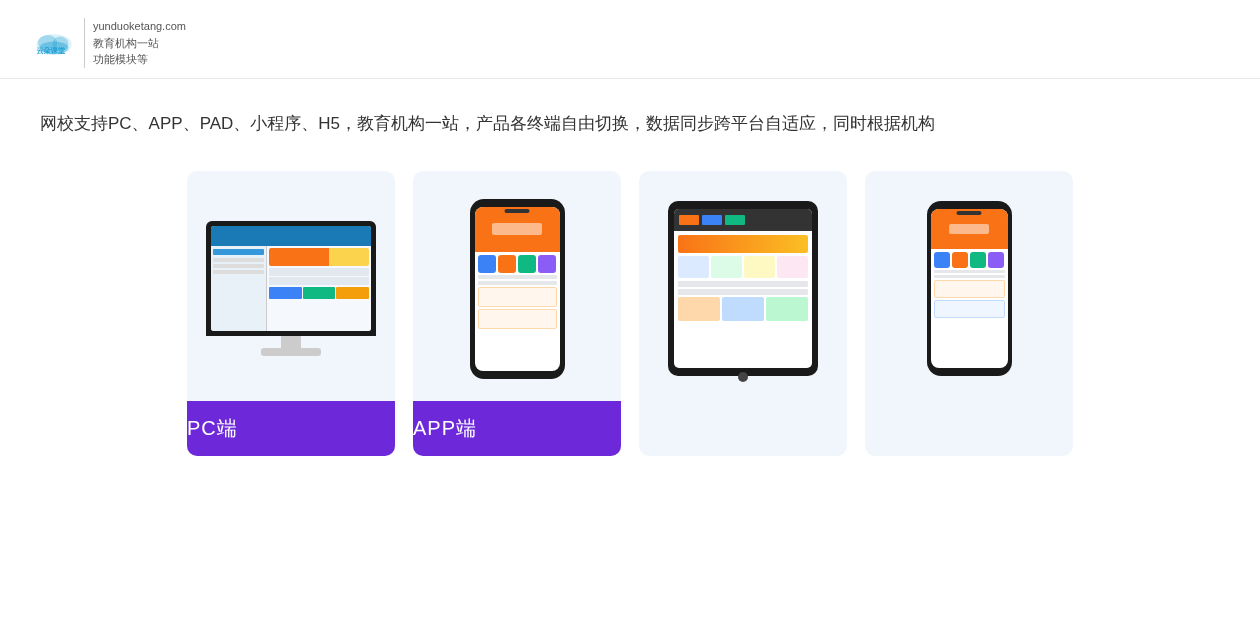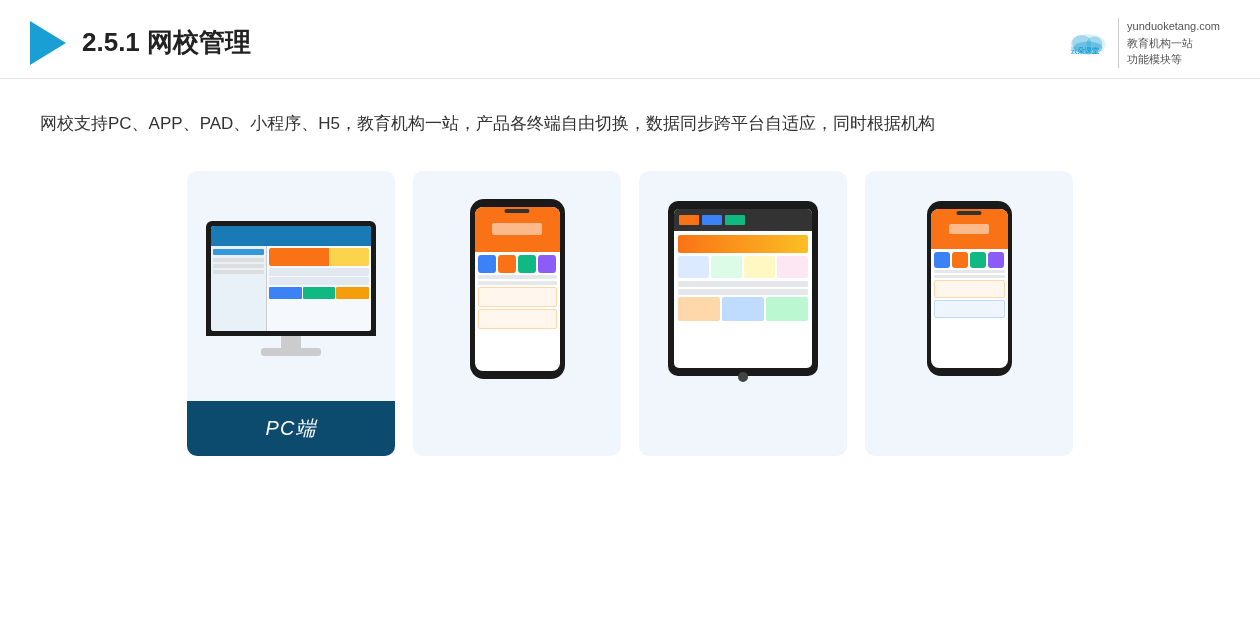--- a/index.html
+++ b/index.html
@@ -93,27 +93,25 @@
       width: 100%;
       height: 230px;
       display: flex;
       align-items: center;
       justify-content: center;
       padding: 16px 10px 10px;
     }
 
     .card-label {
       width: 100%;
-      background: #0c4a6e;
+      background: #6d28d9;
       color: #fff;
-      text-align: center;
       font-size: 20px;
       padding: 14px 0;
       letter-spacing: 1px;
-      font-style: italic;
     }
 
     
     .pc-monitor {
       display: flex;
       flex-direction: column;
       align-items: center;
     }
     .monitor-body {
       width: 170px;
@@ -218,27 +216,20 @@
       height: 100%;
       background: #fff;
       border-radius: 8px;
       overflow: hidden;
     }
   </style>
 </head>
 <body>
 
 <div class="header">
-  <div class="header-left">
-    <div class="logo-triangle"></div>
-    <div class="header-title">
-      <span>2.5.1</span>
-      <span>网校管理</span>
-    </div>
-  </div>
   <div class="header-right">
     <div class="brand-logo">
 
       <svg class="cloud-icon" viewBox="0 0 60 40" fill="none" xmlns="http://www.w3.org/2000/svg">
         <ellipse cx="30" cy="22" rx="22" ry="13" fill="#1a9fd4" opacity="0.15"></ellipse>
         <ellipse cx="22" cy="20" rx="12" ry="10" fill="#1a9fd4" opacity="0.3"></ellipse>
         <ellipse cx="38" cy="21" rx="10" ry="9" fill="#1a9fd4" opacity="0.3"></ellipse>
         <ellipse cx="30" cy="26" rx="18" ry="8" fill="#1a9fd4" opacity="0.4"></ellipse>
         <text x="8" y="32" font-size="9" fill="#1a9fd4" font-weight="bold">云朵课堂</text>
       </svg>
@@ -308,20 +299,21 @@
               </div>
               <div style="height:4px;background:#e5e7eb;border-radius:1px;margin-bottom:2px;"></div>
               <div style="height:4px;background:#e5e7eb;border-radius:1px;margin-bottom:2px;"></div>
               <div style="height:20px;background:#fff7ed;border-radius:2px;margin-bottom:2px;border:1px solid #fed7aa;"></div>
               <div style="height:20px;background:#fff7ed;border-radius:2px;border:1px solid #fed7aa;"></div>
             </div>
           </div>
         </div>
       </div>
     </div>
+    <div class="card-label">APP端</div>
   </div>
 
   <div class="card">
     <div class="card-image-area">
       <div class="tablet-device">
         <div class="tablet-body">
           <div class="tablet-screen">
             <div style="height:22px;background:#333;display:flex;align-items:center;gap:3px;padding:0 5px;">
               <div style="width:20px;height:10px;background:#f97316;border-radius:1px;"></div>
               <div style="width:20px;height:10px;background:#3b82f6;border-radius:1px;"></div>

